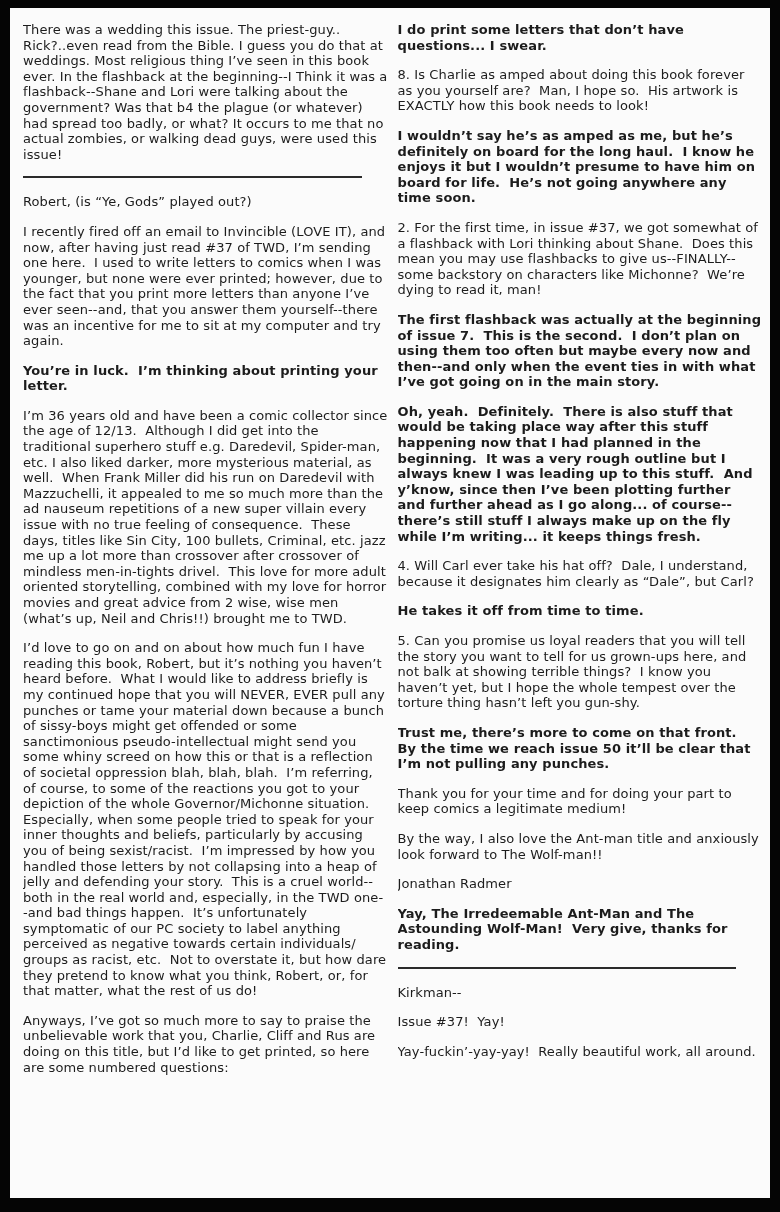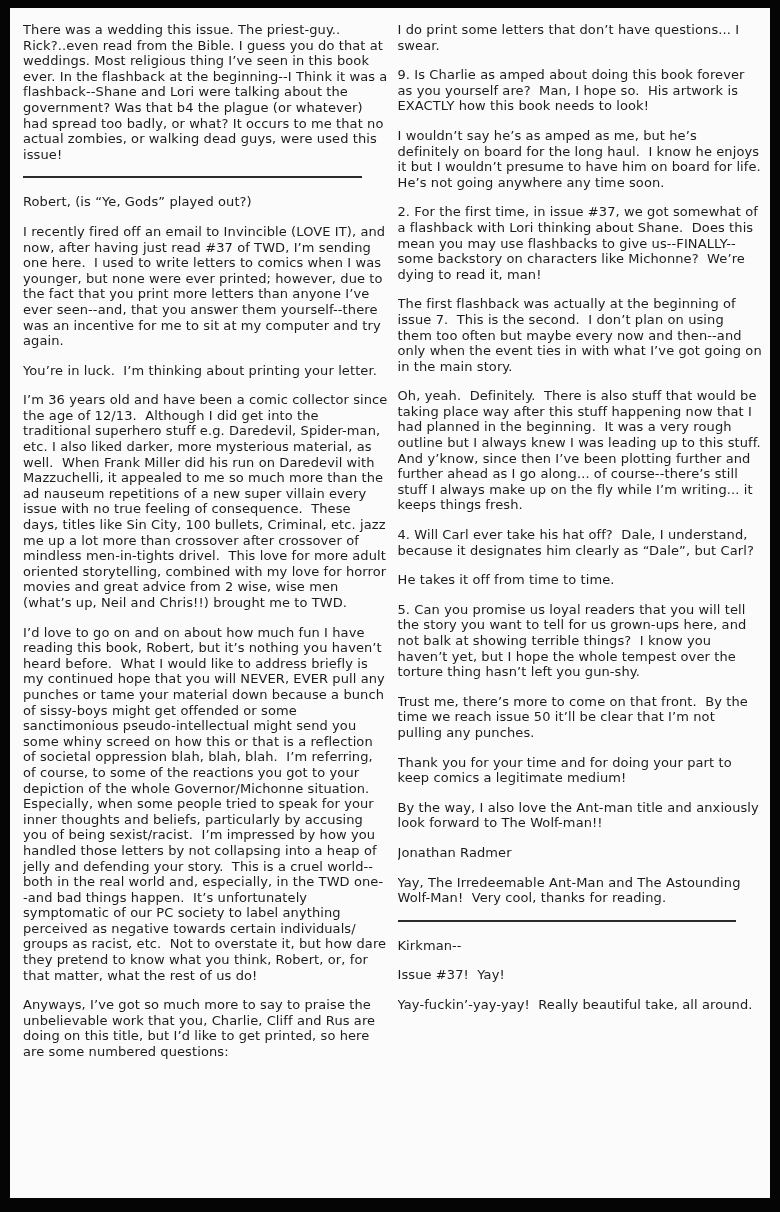--- a/index.html
+++ b/index.html
@@ -33,21 +33,21 @@
     overflow: hidden;
   }
   .col p {
     margin: 0 0 14px 0;
     font-size: 13px;
     line-height: 15.6px;
     letter-spacing: 0.1px;
     white-space: pre-wrap;
   }
   .col p.bold {
-    font-weight: normal;
+    font-weight: bold;
   }
   .rule {
     border: 0;
     border-top: 2px solid #2a2a2a;
     width: 93%;
     margin: 6px 0 16px 0;
   }
 </style>
 </head>
 <body>
@@ -59,32 +59,32 @@
         <div class="rule"></div>
         <p class="regular">Robert, (is “Ye, Gods” played out?)</p>
         <p class="regular">I recently fired off an email to Invincible (LOVE IT), and now, after having just read #37 of TWD, I’m sending one here.  I used to write letters to comics when I was younger, but none were ever printed; however, due to the fact that you print more letters than anyone I’ve ever seen--and, that you answer them yourself--there was an incentive for me to sit at my computer and try again.</p>
         <p class="bold">You’re in luck.  I’m thinking about printing your letter.</p>
         <p class="regular">I’m 36 years old and have been a comic collector since the age of 12/13.  Although I did get into the traditional superhero stuff e.g. Daredevil, Spider-man, etc. I also liked darker, more mysterious material, as well.  When Frank Miller did his run on Daredevil with Mazzuchelli, it appealed to me so much more than the ad nauseum repetitions of a new super villain every issue with no true feeling of consequence.  These days, titles like Sin City, 100 bullets, Criminal, etc. jazz me up a lot more than crossover after crossover of mindless men-in-tights drivel.  This love for more adult oriented storytelling, combined with my love for horror movies and great advice from 2 wise, wise men (what’s up, Neil and Chris!!) brought me to TWD.</p>
         <p class="regular">I’d love to go on and on about how much fun I have reading this book, Robert, but it’s nothing you haven’t heard before.  What I would like to address briefly is my continued hope that you will NEVER, EVER pull any punches or tame your material down because a bunch of sissy-boys might get offended or some sanctimonious pseudo-intellectual might send you some whiny screed on how this or that is a reflection of societal oppression blah, blah, blah.  I’m referring, of course, to some of the reactions you got to your depiction of the whole Governor/Michonne situation.  Especially, when some people tried to speak for your inner thoughts and beliefs, particularly by accusing you of being sexist/racist.  I’m impressed by how you handled those letters by not collapsing into a heap of jelly and defending your story.  This is a cruel world--both in the real world and, especially, in the TWD one--and bad things happen.  It’s unfortunately symptomatic of our PC society to label anything perceived as negative towards certain individuals/ groups as racist, etc.  Not to overstate it, but how dare they pretend to know what you think, Robert, or, for that matter, what the rest of us do!</p>
         <p class="regular">Anyways, I’ve got so much more to say to praise the unbelievable work that you, Charlie, Cliff and Rus are doing on this title, but I’d like to get printed, so here are some numbered questions:</p>
       </div>
     <div class="col" id="col-1">
         <p class="bold">I do print some letters that don’t have questions... I swear.</p>
-        <p class="regular">9. Is Charlie as amped about doing this book forever as you yourself are?  Man, I hope so.  His artwork is EXACTLY how this book needs to look!</p>
+        <p class="regular">8. Is Charlie as amped about doing this book forever as you yourself are?  Man, I hope so.  His artwork is EXACTLY how this book needs to look!</p>
         <p class="bold">I wouldn’t say he’s as amped as me, but he’s definitely on board for the long haul.  I know he enjoys it but I wouldn’t presume to have him on board for life.  He’s not going anywhere any time soon.</p>
         <p class="regular">2. For the first time, in issue #37, we got somewhat of a flashback with Lori thinking about Shane.  Does this mean you may use flashbacks to give us--FINALLY--some backstory on characters like Michonne?  We’re dying to read it, man!</p>
         <p class="bold">The first flashback was actually at the beginning of issue 7.  This is the second.  I don’t plan on using them too often but maybe every now and then--and only when the event ties in with what I’ve got going on in the main story.</p>
         <p class="bold">Oh, yeah.  Definitely.  There is also stuff that would be taking place way after this stuff happening now that I had planned in the beginning.  It was a very rough outline but I always knew I was leading up to this stuff.  And y’know, since then I’ve been plotting further and further ahead as I go along... of course--there’s still stuff I always make up on the fly while I’m writing... it keeps things fresh.</p>
         <p class="regular">4. Will Carl ever take his hat off?  Dale, I understand, because it designates him clearly as “Dale”, but Carl?</p>
         <p class="bold">He takes it off from time to time.</p>
         <p class="regular">5. Can you promise us loyal readers that you will tell the story you want to tell for us grown-ups here, and not balk at showing terrible things?  I know you haven’t yet, but I hope the whole tempest over the torture thing hasn’t left you gun-shy.</p>
         <p class="bold">Trust me, there’s more to come on that front.  By the time we reach issue 50 it’ll be clear that I’m not pulling any punches.</p>
         <p class="regular">Thank you for your time and for doing your part to keep comics a legitimate medium!</p>
         <p class="regular">By the way, I also love the Ant-man title and anxiously look forward to The Wolf-man!!</p>
         <p class="regular">Jonathan Radmer</p>
-        <p class="bold">Yay, The Irredeemable Ant-Man and The Astounding Wolf-Man!  Very cool, thanks for reading.</p>
+        <p class="bold">Yay, The Irredeemable Ant-Man and The Astounding Wolf-Man!  Very give, thanks for reading.</p>
         <div class="rule"></div>
         <p class="regular">Kirkman--</p>
         <p class="regular">Issue #37!  Yay!</p>
-        <p class="regular">Yay-fuckin’-yay-yay!  Really beautiful take, all around.</p>
+        <p class="regular">Yay-fuckin’-yay-yay!  Really beautiful work, all around.</p>
       </div>
   </div>
 </div>
 
 </body></html>

